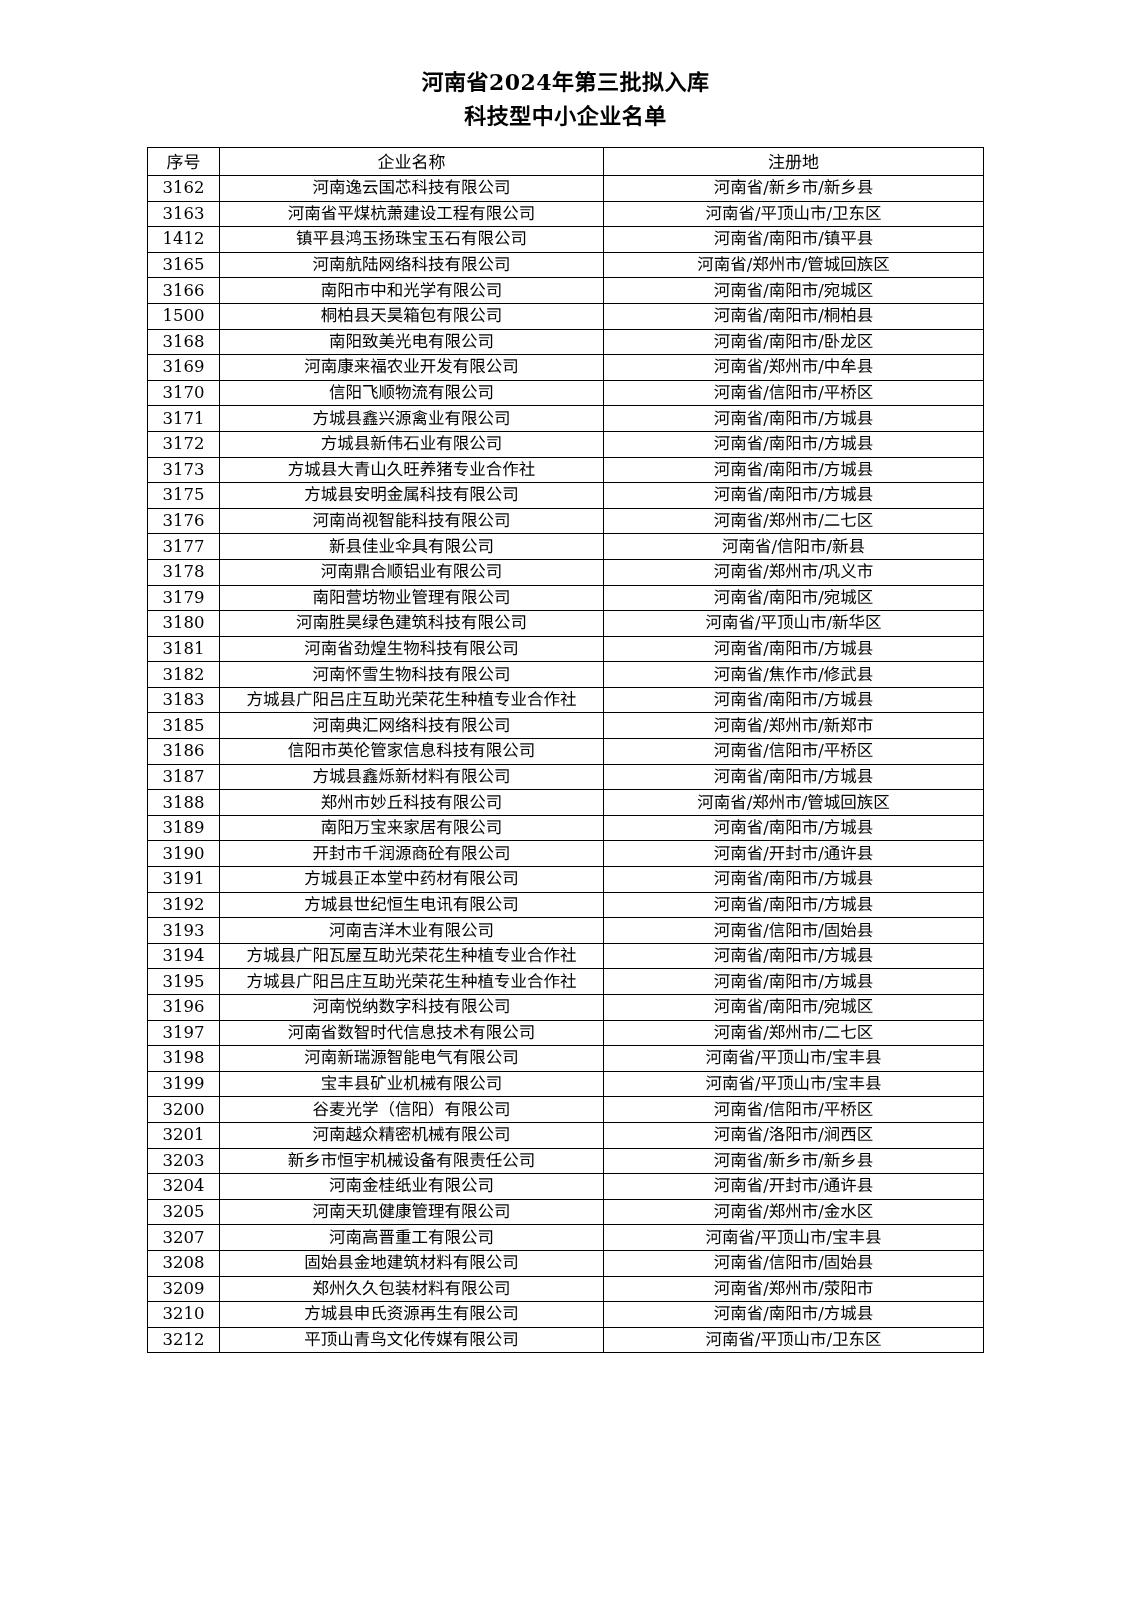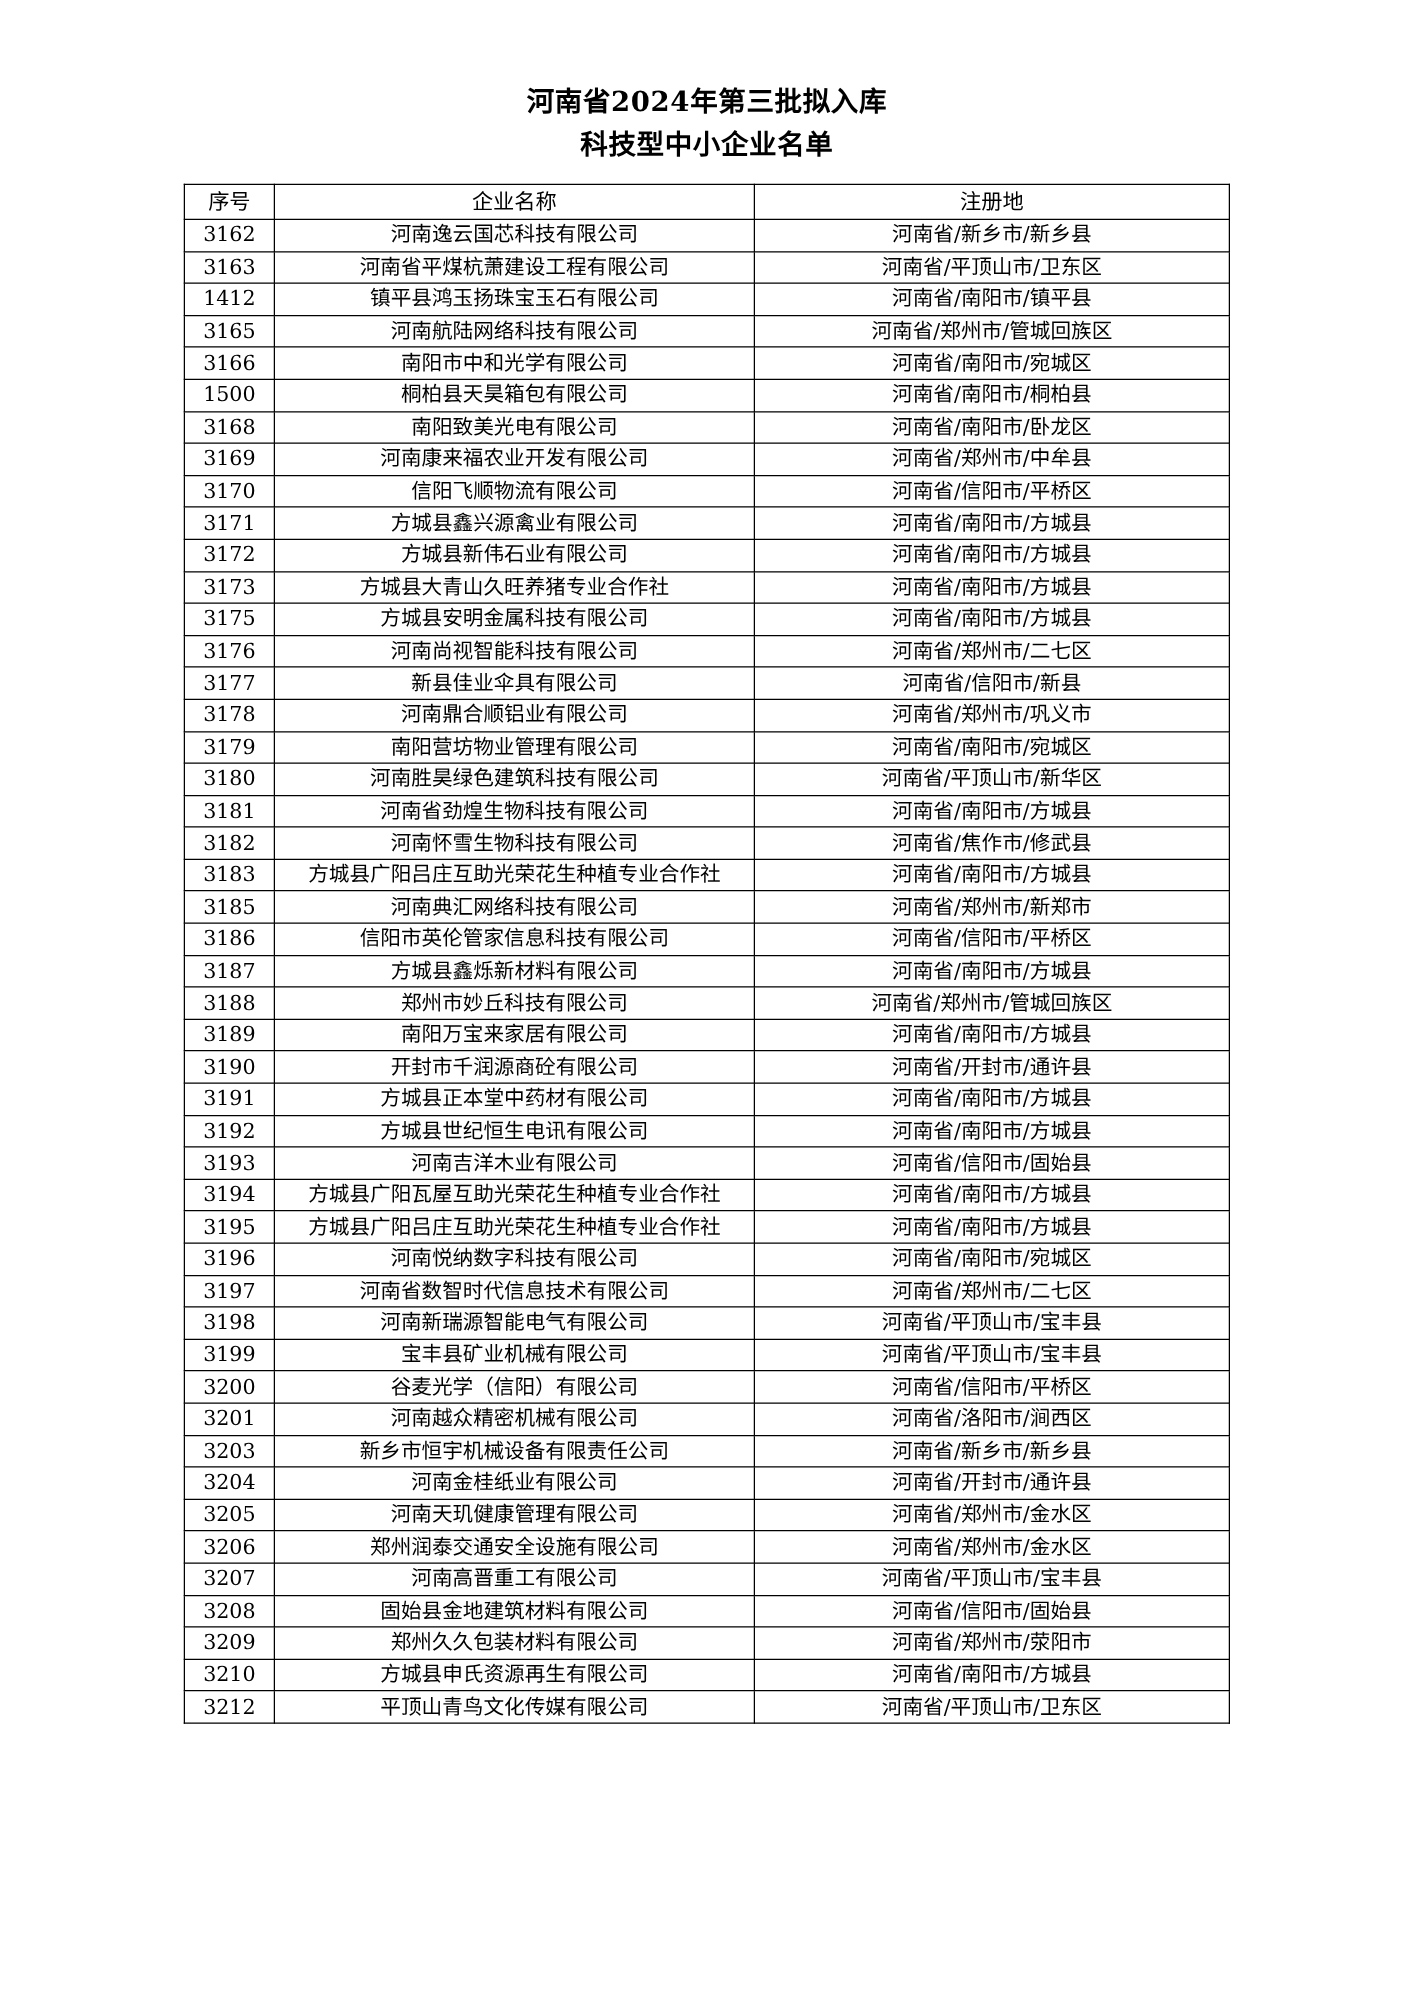--- a/index.html
+++ b/index.html
@@ -282,25 +282,20 @@
           <td class="seq-cell">3204</td>
           <td>河南金桂纸业有限公司</td>
           <td>河南省/开封市/通许县</td>
         </tr>
         <tr>
           <td class="seq-cell">3205</td>
           <td>河南天玑健康管理有限公司</td>
           <td>河南省/郑州市/金水区</td>
         </tr>
         <tr>
-          <td class="seq-cell">3206</td>
-          <td>郑州润泰交通安全设施有限公司</td>
-          <td>河南省/郑州市/金水区</td>
-        </tr>
-        <tr>
           <td class="seq-cell">3207</td>
           <td>河南高晋重工有限公司</td>
           <td>河南省/平顶山市/宝丰县</td>
         </tr>
         <tr>
           <td class="seq-cell">3208</td>
           <td>固始县金地建筑材料有限公司</td>
           <td>河南省/信阳市/固始县</td>
         </tr>
         <tr>

